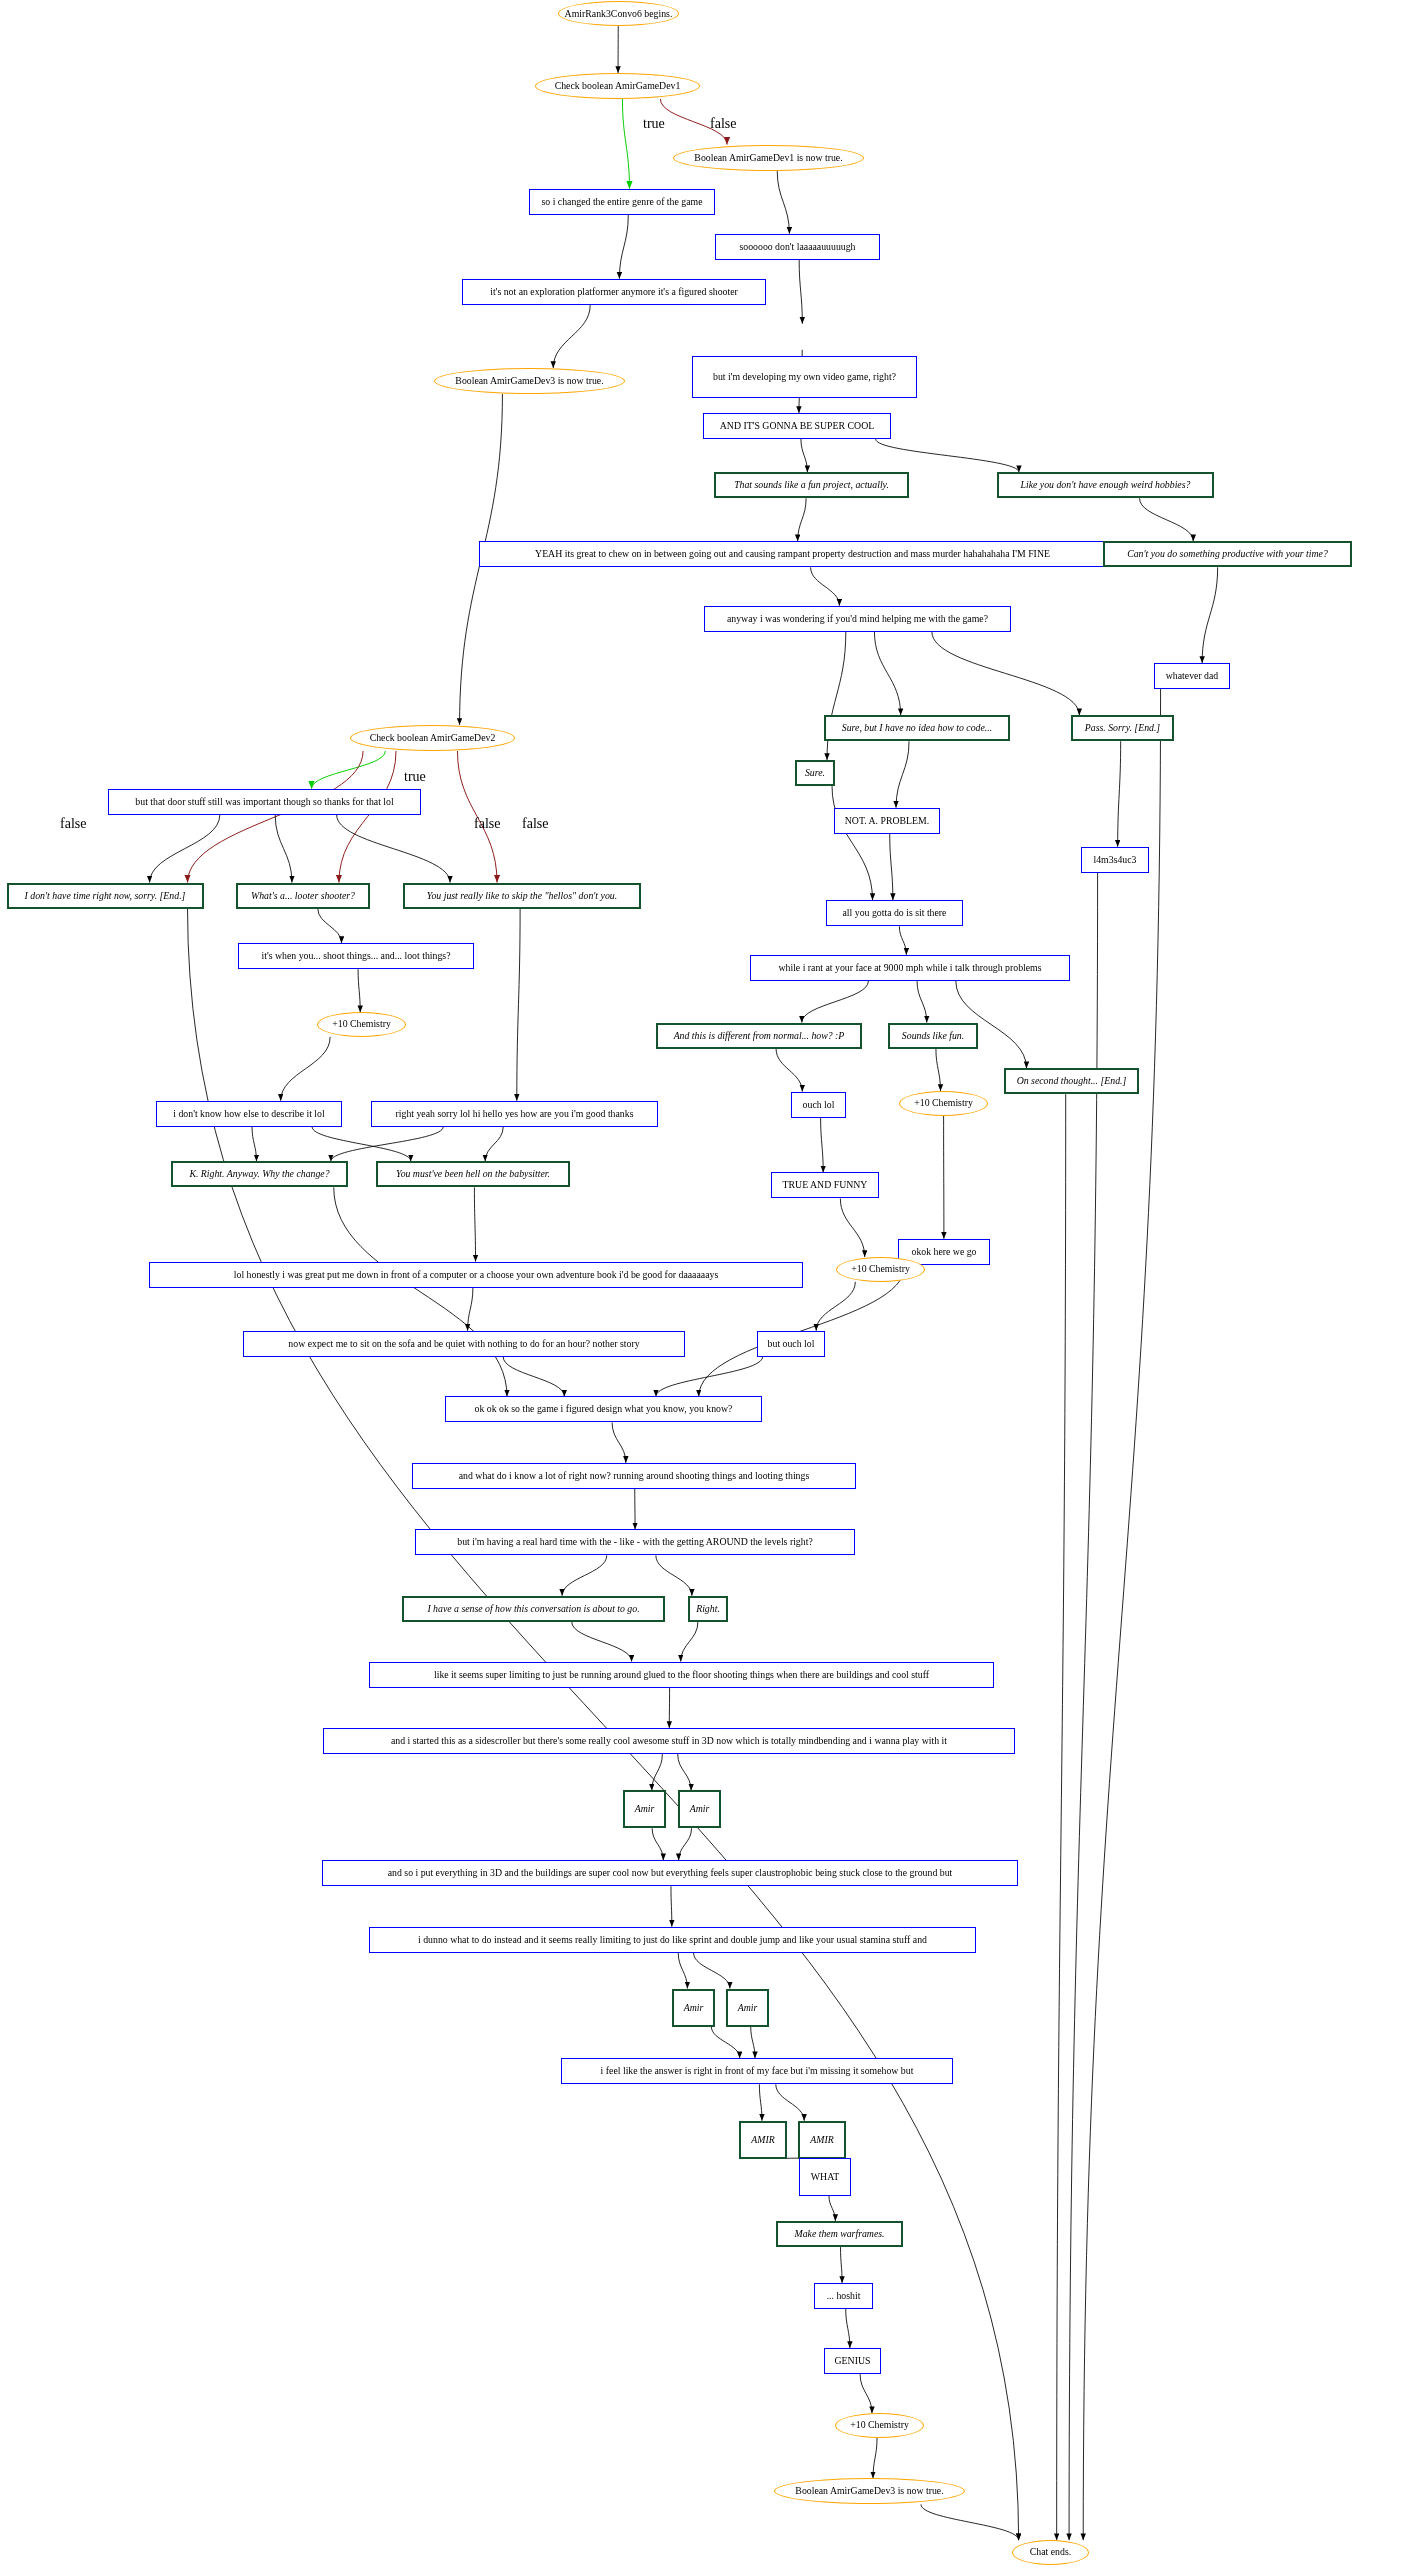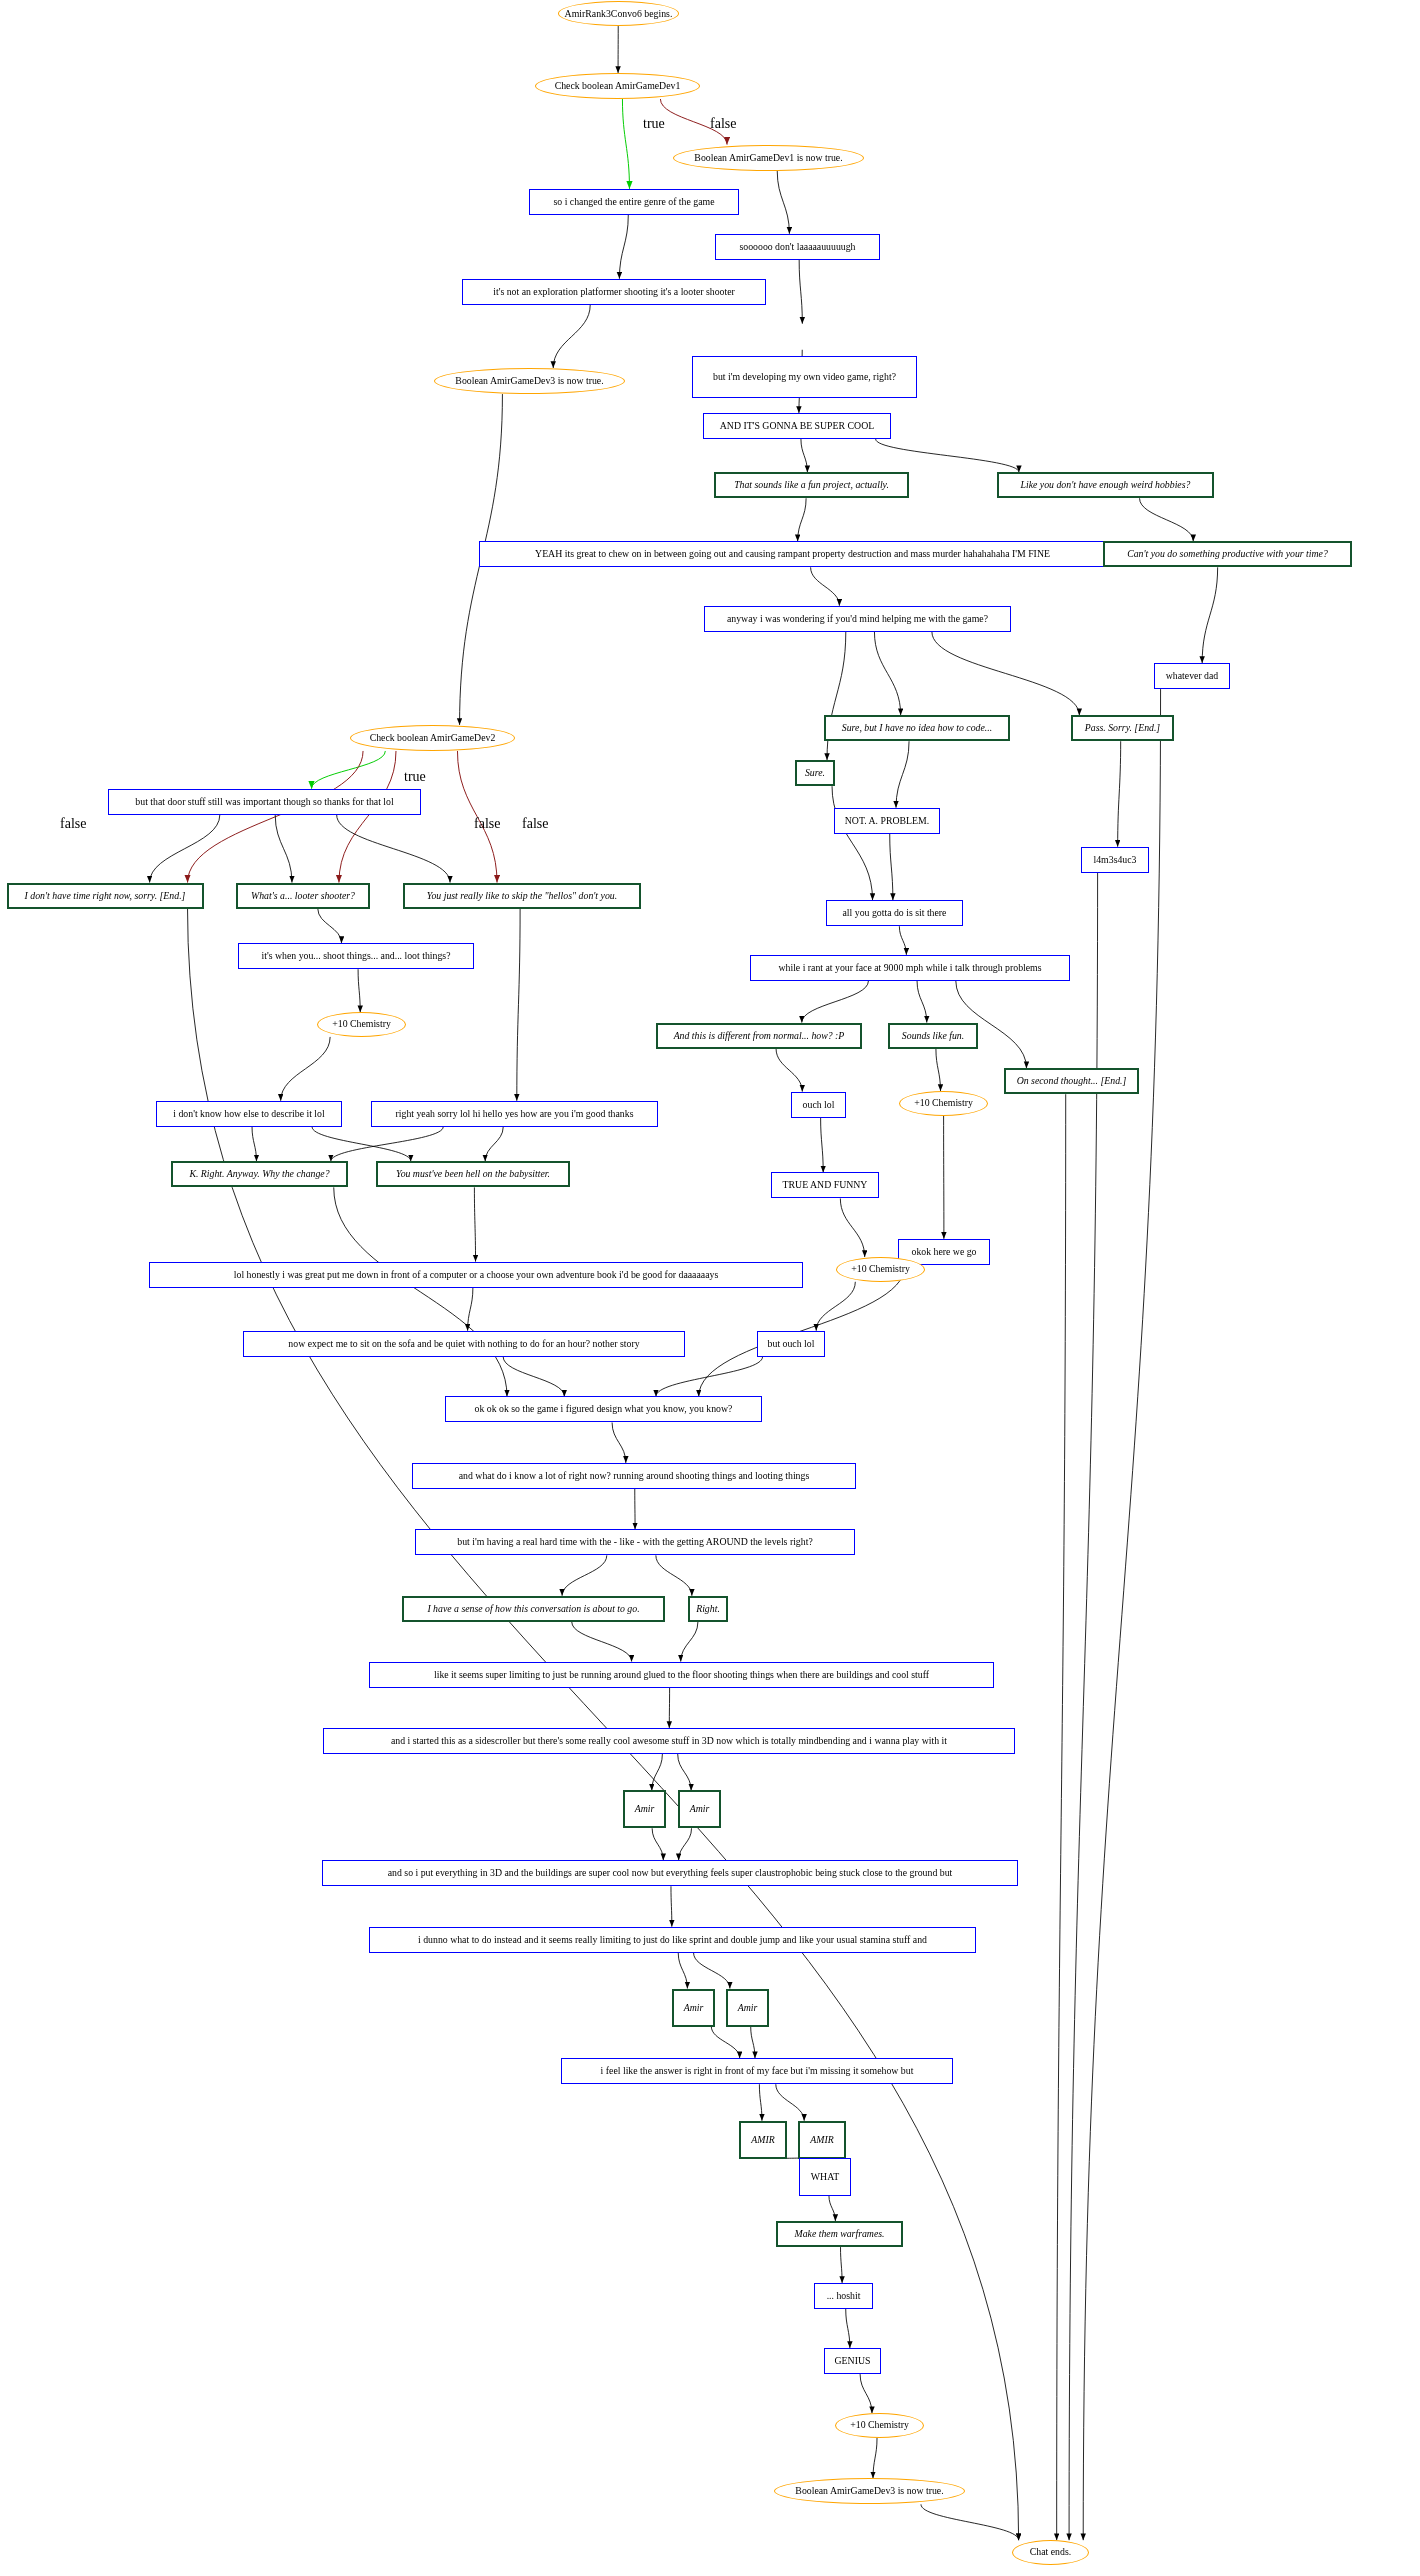--- a/index.html
+++ b/index.html
@@ -120,28 +120,28 @@
   <div id="node-layer">
       <div class="node ellipse" style="left: 558px; top: 1.3px; width: 121px; height: 25px;">
         <span>AmirRank3Convo6 begins.</span>
       </div>
       <div class="node ellipse" style="left: 535px; top: 73px; width: 165px; height: 26px;">
         <span>Check boolean AmirGameDev1</span>
       </div>
       <div class="node ellipse" style="left: 673px; top: 145px; width: 191px; height: 26px;">
         <span>Boolean AmirGameDev1 is now true.</span>
       </div>
-      <div class="node rect" style="left: 529px; top: 189px; width: 210px; height: 26px;">
+      <div class="node rect" style="left: 529px; top: 189px; width: 186px; height: 26px;">
         <span>so i changed the entire genre of the game</span>
       </div>
       <div class="node rect" style="left: 715px; top: 234px; width: 165px; height: 26px;">
         <span>soooooo don't laaaaauuuuugh</span>
       </div>
       <div class="node rect" style="left: 462px; top: 279px; width: 304px; height: 26px;">
-        <span>it's not an exploration platformer shooting it's a looter shooter</span>
+        <span>it's not an exploration platformer anymore it's a figured shooter</span>
       </div>
       <div class="node rect" style="left: 692px; top: 324px; width: 225px; height: 42px; margin-top: 32px;">
         <span>but i'm developing my own video game, right?</span>
       </div>
       <div class="node ellipse" style="left: 434px; top: 368px; width: 191px; height: 26px;">
         <span>Boolean AmirGameDev3 is now true.</span>
       </div>
       <div class="node rect" style="left: 703px; top: 413px; width: 188px; height: 26px;">
         <span>AND IT'S GONNA BE SUPER COOL</span>
       </div>

